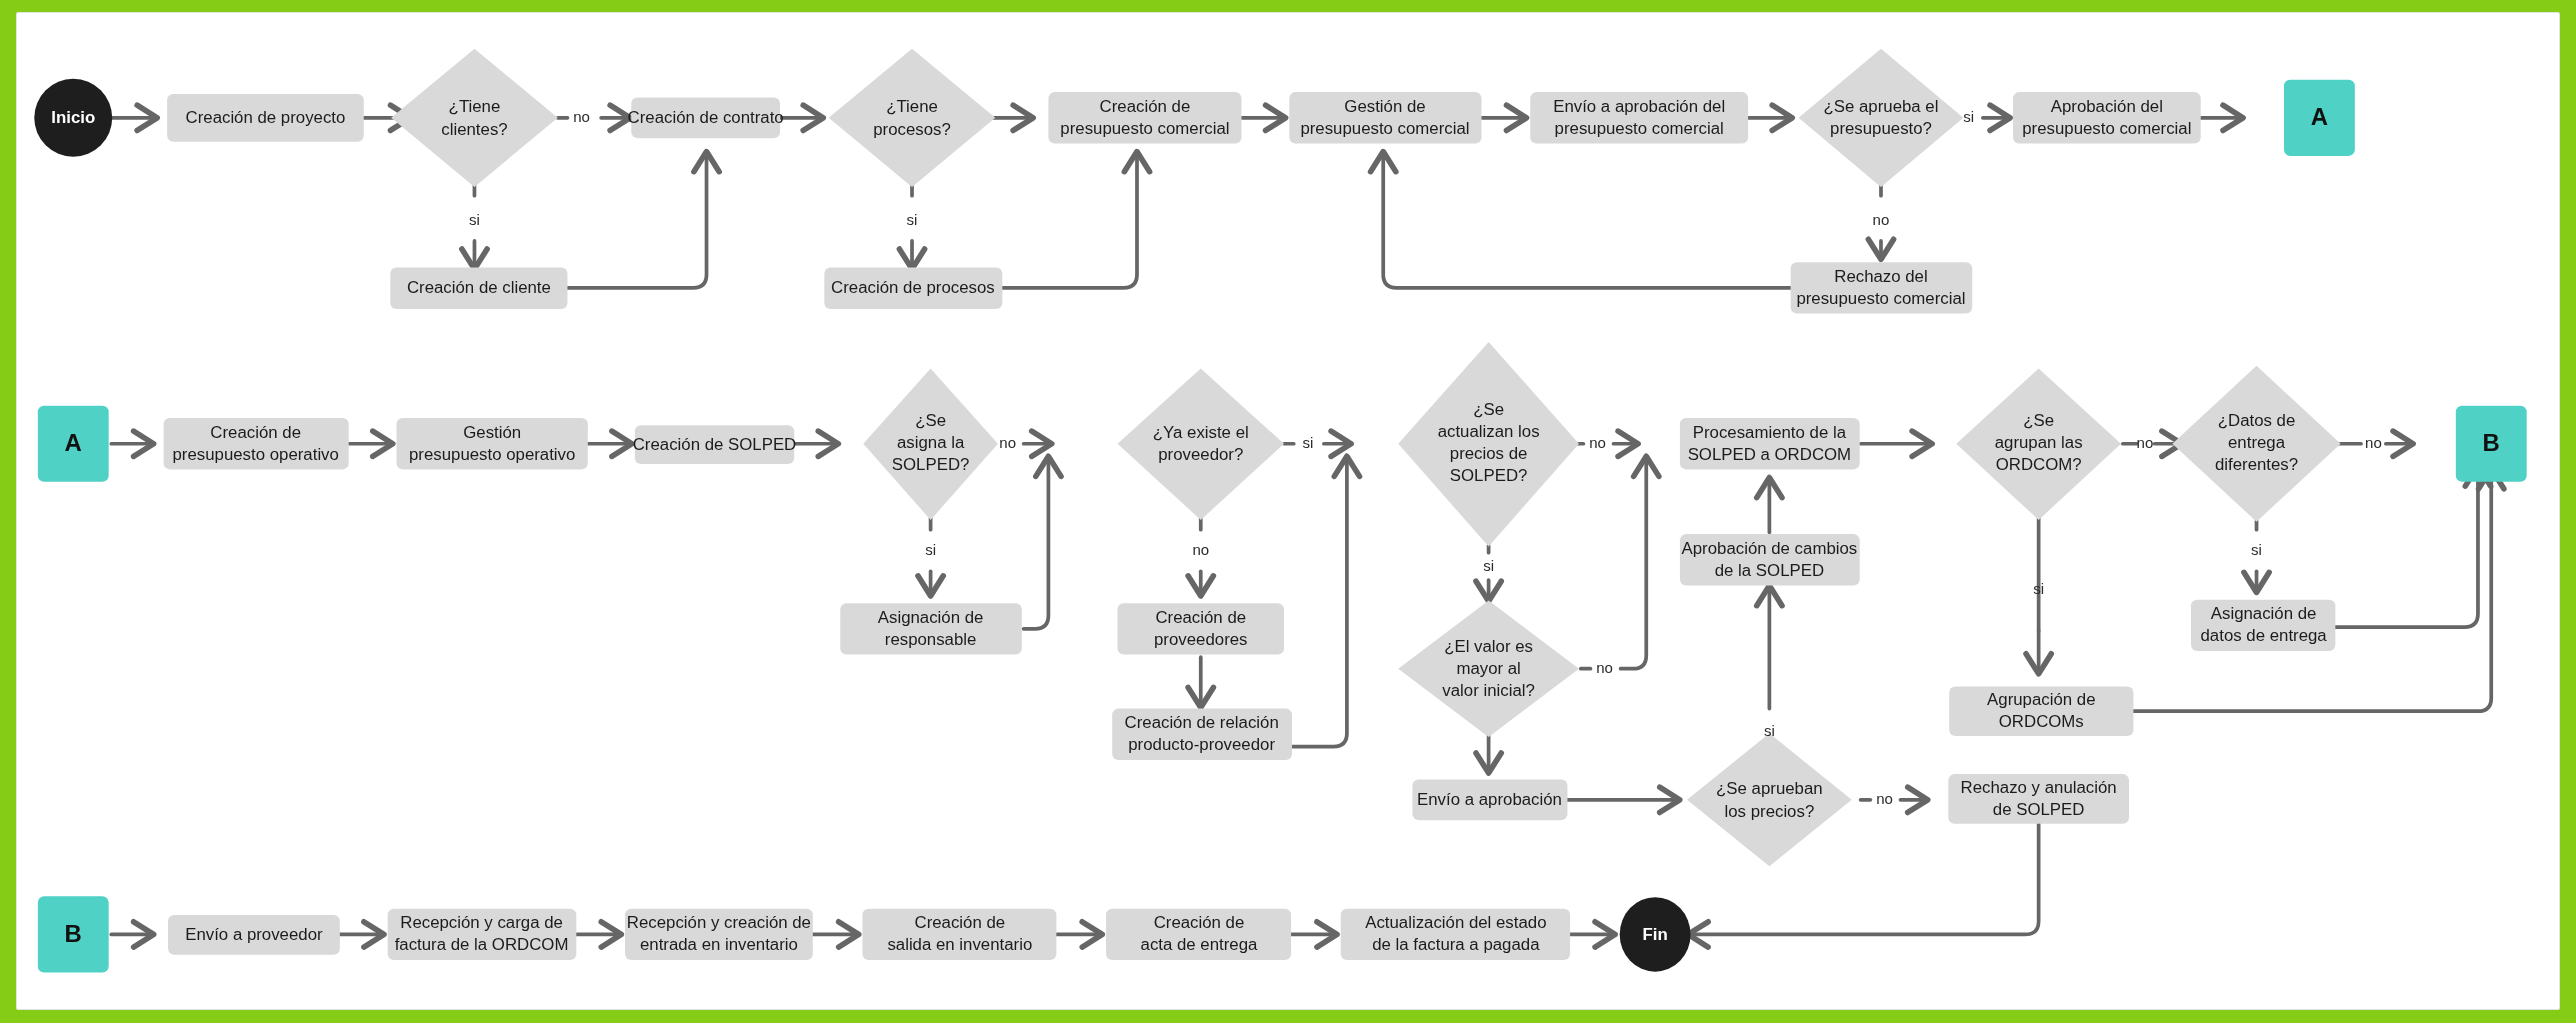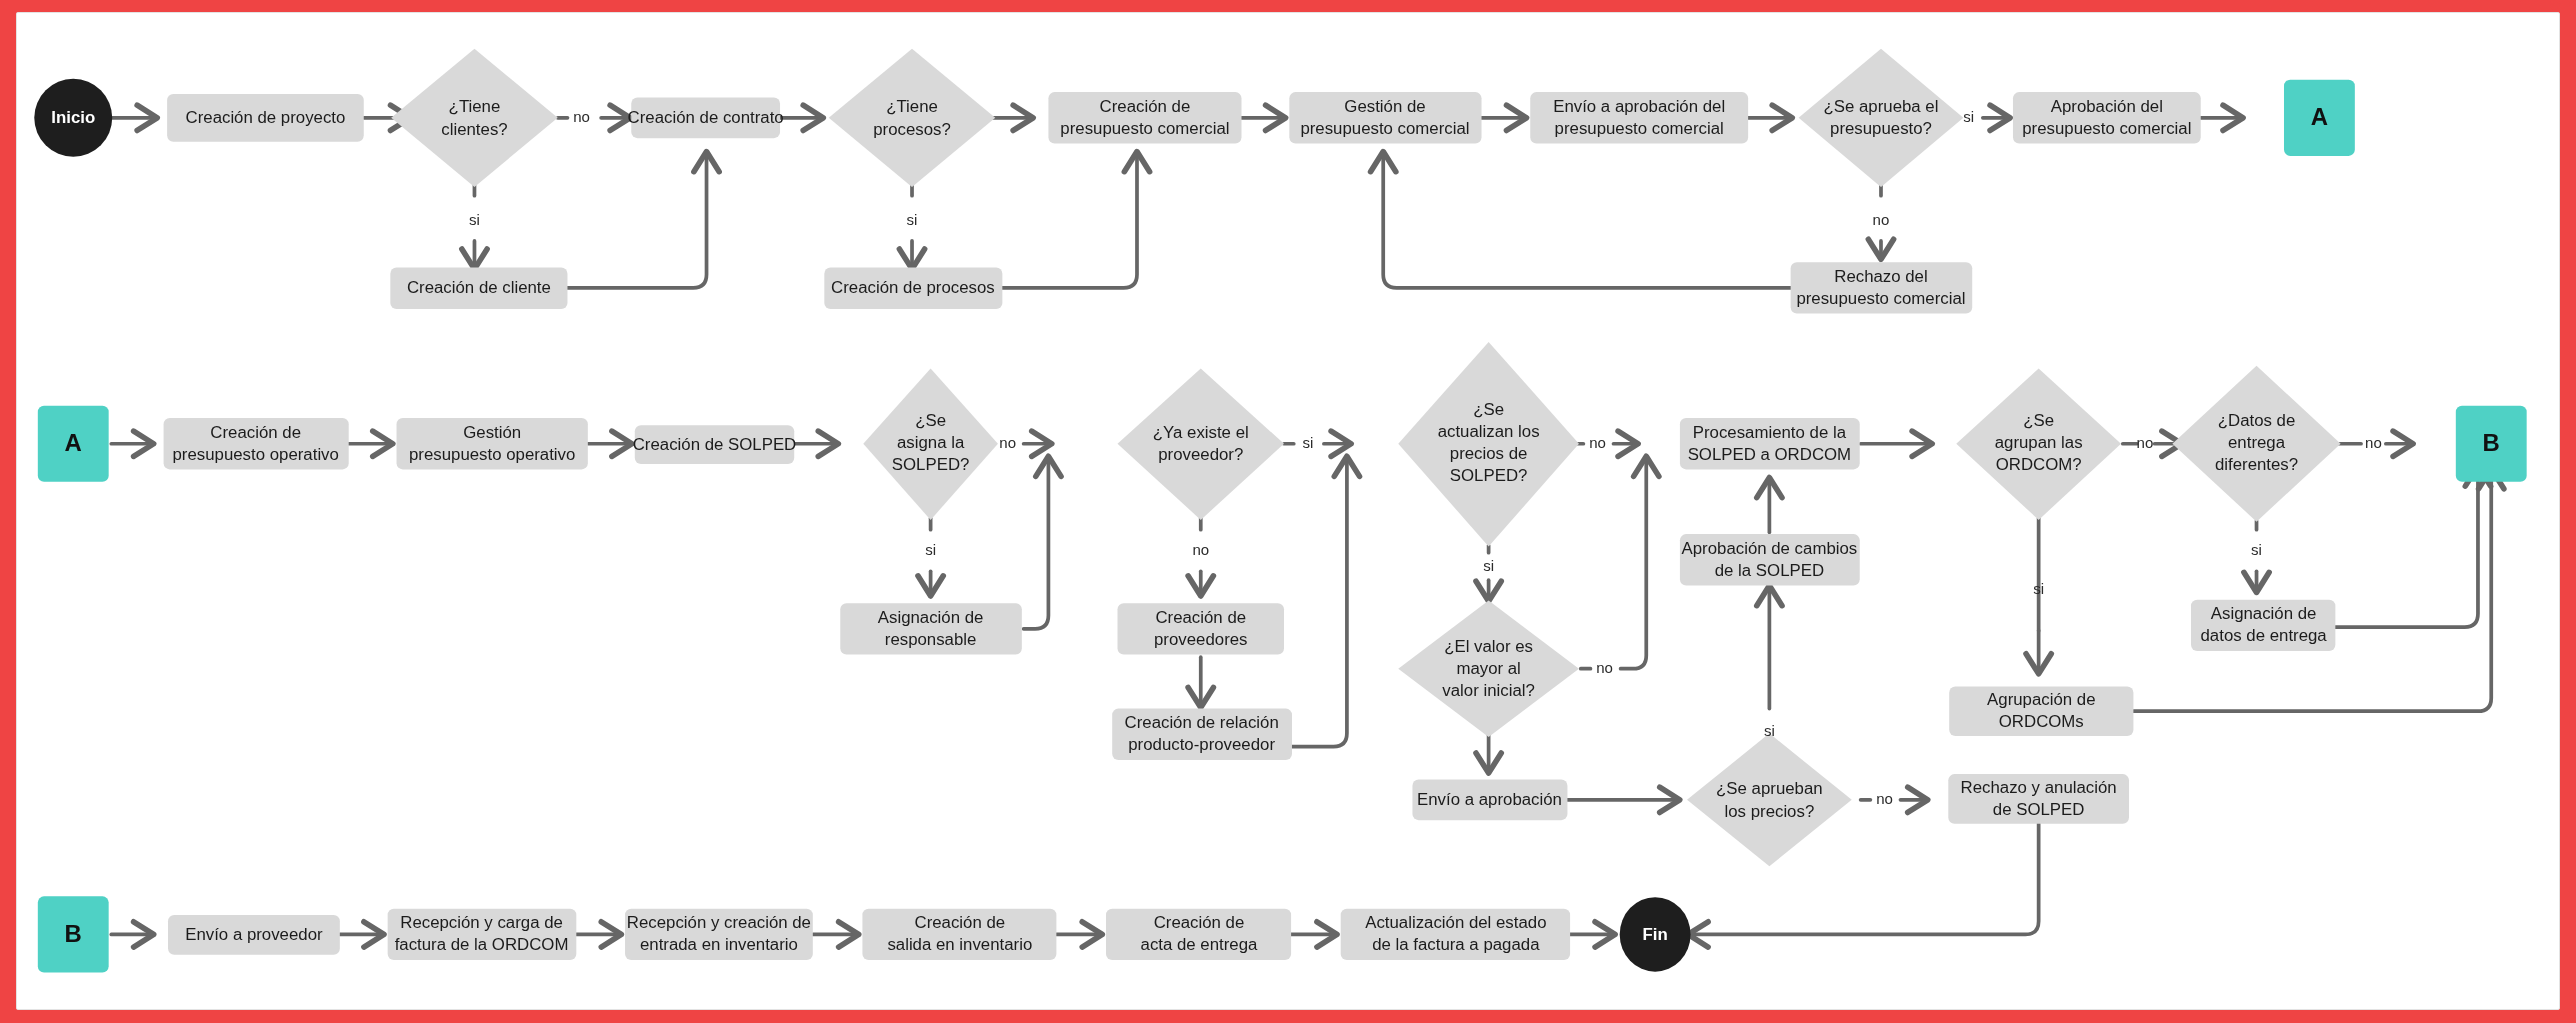--- a/index.html
+++ b/index.html
@@ -5,21 +5,21 @@
   html, body {
     margin: 0;
     padding: 0;
     background: #f0f0f0;
     font-family: "Liberation Sans", sans-serif;
   }
   #stage {
     position: relative;
     width: 2576px;
     height: 1023px;
-    background: #ef4444;
+    background: #84cc16;
     overflow: hidden;
   }
   #canvas {
     position: absolute;
     left: 16px;
     top: 12.4px;
     width: 2544px;
     height: 998px;
     background: #ffffff;
     border: 0.9px solid #e3e3e3;

